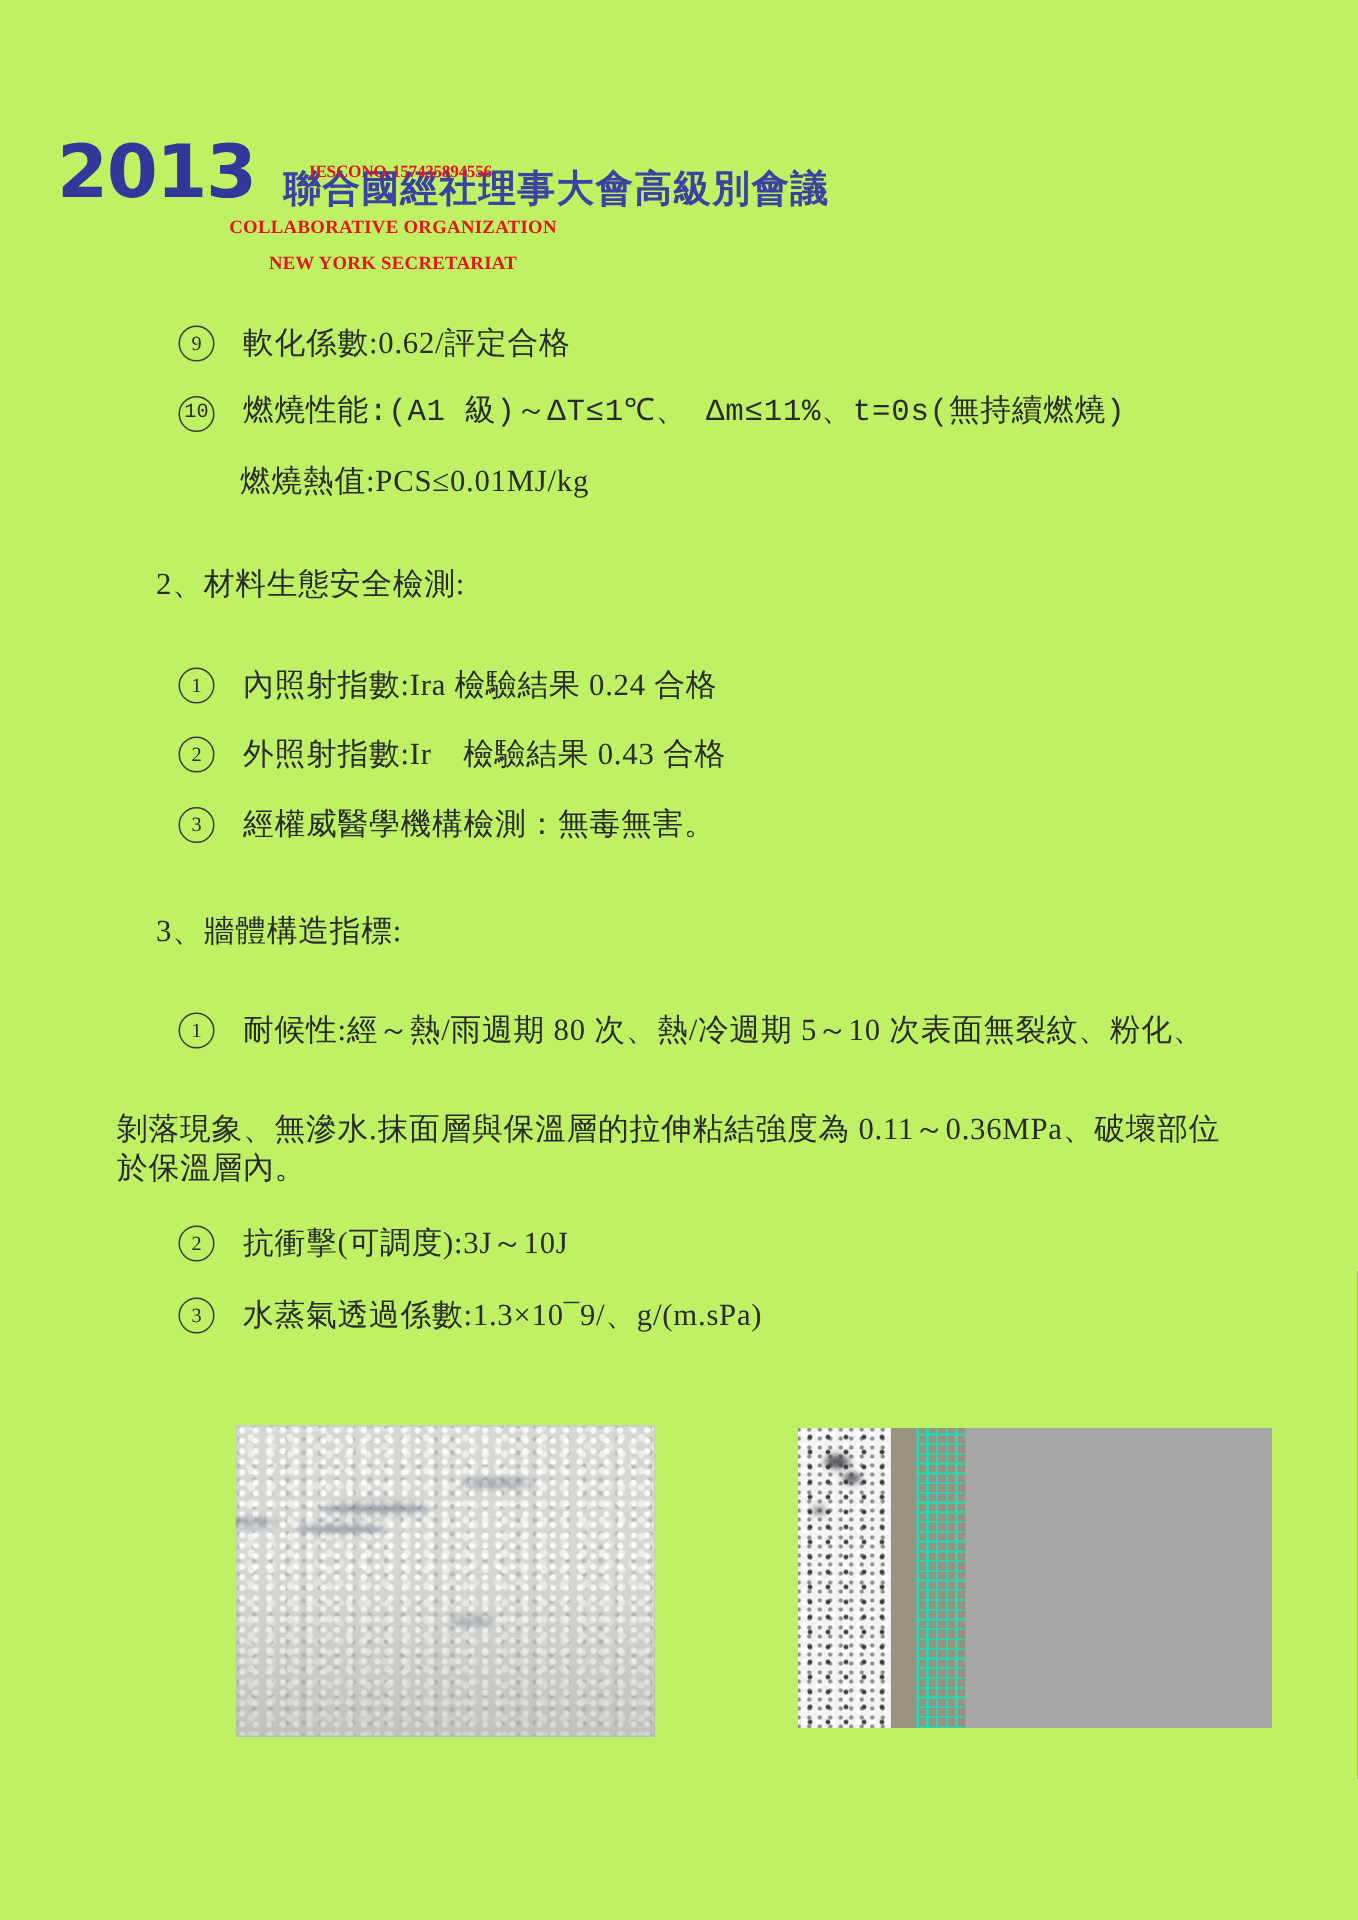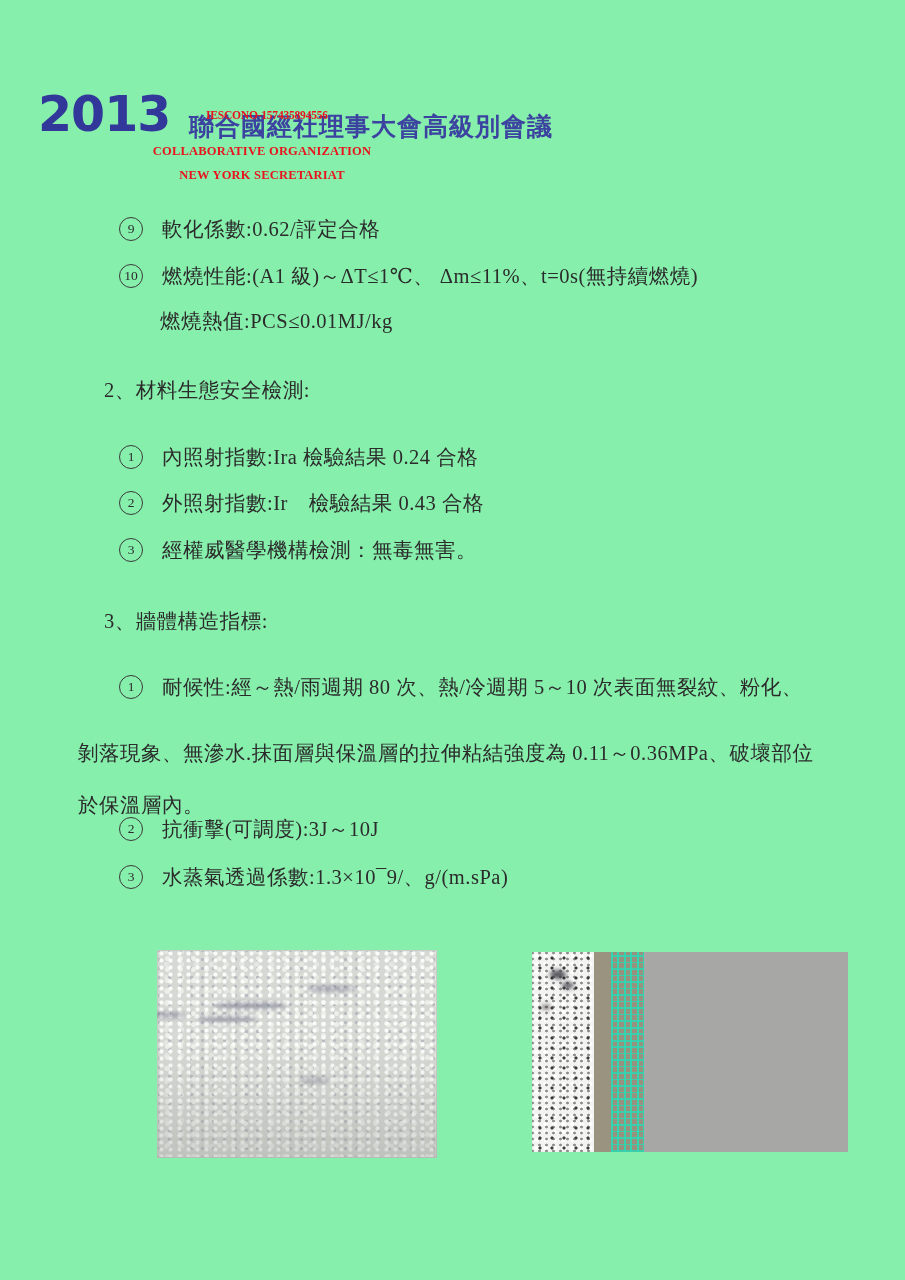--- a/index.html
+++ b/index.html
@@ -1,21 +1,21 @@
 <!DOCTYPE html>
 <html><head>
 <meta charset="utf-8">
 <style>
   html, body { margin: 0; padding: 0; background: #888; }
   .page {
     position: relative;
     width: 905px;
     height: 1280px;
     margin: 0 auto;
-    background: #86efac;
+    background: #bef264;
     overflow: hidden;
     font-family: "Liberation Serif", "DejaVu Serif", serif;
   }
 
   
   .year {
     position: absolute;
     left: 38px; top: 90px;
     font-family: "DejaVu Sans", "Liberation Sans", sans-serif;
     font-size: 49px;
@@ -157,21 +157,21 @@
   <div class="org-block">
     <div>COLLABORATIVE ORGANIZATION</div>
     <div>NEW YORK SECRETARIAT</div>
   </div>
 
   <div class="bodyline" style="left:119px; top:216px;">
     <span class="num-circle">9</span>
     <span>軟化係數:0.62/評定合格</span>
   </div>
 
-  <div class="bodyline" style="left:119px; top:263px;">
+  <div class="bodyline" style="left:119px; top:263px;font-family:Liberation Mono, monospace;">
     <span class="num-circle">10</span>
     <span>燃燒性能:(A1 級)～ΔT≤1℃、 Δm≤11%、t=0s(無持續燃燒)</span>
   </div>
 
   <div class="bodyline" style="left:160px; top:308px;">
     <span>燃燒熱值:PCS≤0.01MJ/kg</span>
   </div>
 
   <div class="bodyline" style="left:104px; top:377px;">
     <span>2、材料生態安全檢測:</span>
@@ -198,21 +198,21 @@
 
   <div class="bodyline" style="left:119px; top:674px;">
     <span class="num-circle">1</span>
     <span>耐候性:經～熱/雨週期 80 次、熱/冷週期 5～10 次表面無裂紋、粉化、</span>
   </div>
 
   <div class="bodyline" style="left:78px; top:720px;margin-top:20px;">
     <span>剝落現象、無滲水.抹面層與保溫層的拉伸粘結強度為 0.11～0.36MPa、破壞部位</span>
   </div>
 
-  <div class="bodyline" style="left:78px; top:766px;margin-top:26px;">
+  <div class="bodyline" style="left:78px; top:766px;">
     <span>於保溫層內。</span>
   </div>
 
   <div class="bodyline" style="left:119px; top:816px;">
     <span class="num-circle">2</span>
     <span>抗衝擊(可調度):3J～10J</span>
   </div>
 
   <div class="bodyline" style="left:119px; top:864px;">
     <span class="num-circle">3</span>

